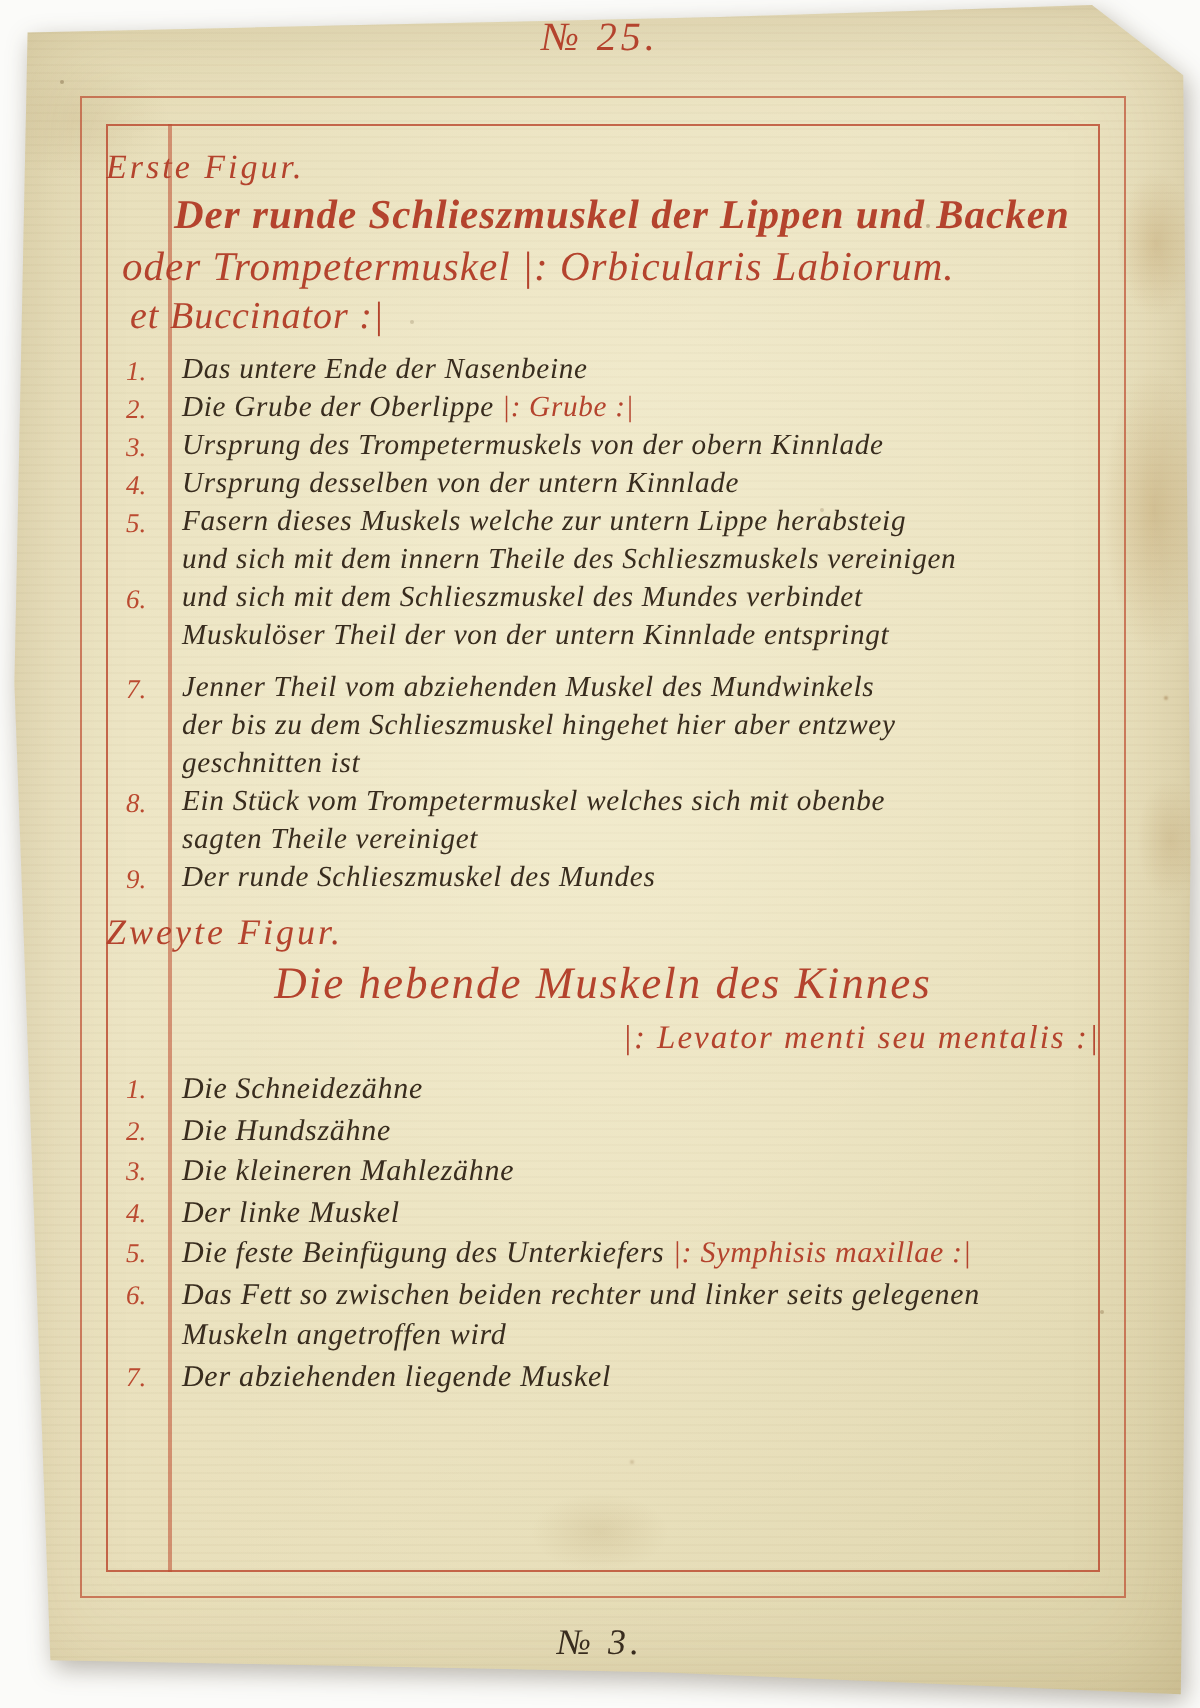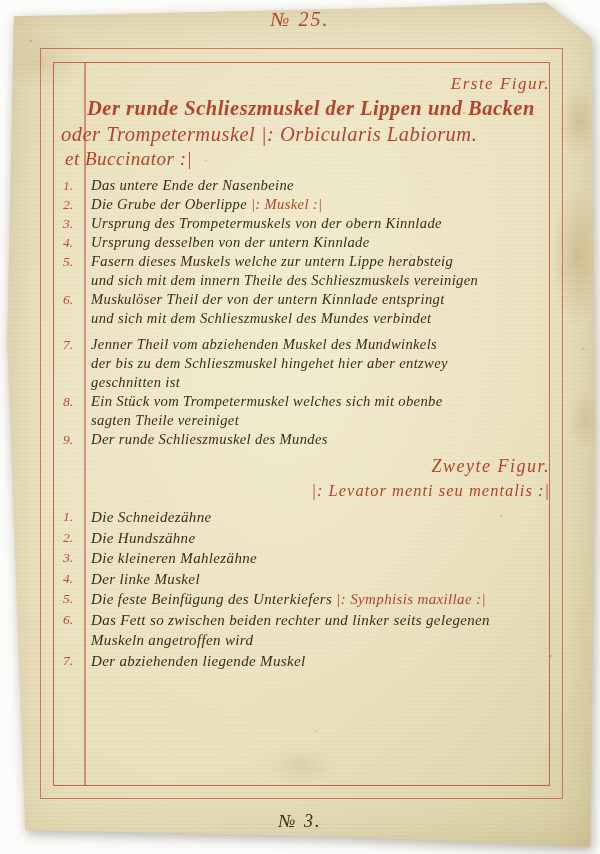--- a/index.html
+++ b/index.html
@@ -40,21 +40,21 @@
   
   .red{color:#b4432d;}
   .dark{color:#382c1e;}
   
   .pageno-top{position:absolute;top:8px;left:0;right:0;text-align:center;
     font-style:italic;font-size:20px;letter-spacing:2px;}
   .pageno-bottom{position:absolute;bottom:22px;left:0;right:0;text-align:center;
     font-style:italic;font-size:18px;letter-spacing:2px;}
   .content{position:absolute;left:53px;top:62px;right:50px;bottom:68px;
     font-style:italic;overflow:hidden;}
-  .fig-caption{text-align:right;font-size:17px;letter-spacing:1.5px;margin-top:12px;}
+  .fig-caption{text-align:left;font-size:17px;letter-spacing:1.5px;margin-top:12px;}
   .fig-caption.second{font-size:18px;margin-top:7px;}
   .title-l1{font-size:20.5px;letter-spacing:.5px;margin:3px 0 0 34px;white-space:nowrap;font-weight:bold;}
   .title-l2{font-size:20.5px;letter-spacing:.5px;margin:3px 0 0 8px;white-space:nowrap;}
   .title-l3{font-size:19px;letter-spacing:.5px;margin:2px 0 6px 12px;}
   .title2-main{text-align:center;font-size:22.5px;letter-spacing:1px;margin-top:2px;}
   .title2-sub{text-align:right;font-size:16.5px;letter-spacing:1px;margin:4px 0 6px 0;}
   .list{margin-top:2px;}
   .row{display:flex;align-items:flex-start;}
   .row .num{flex:none;width:30px;text-align:center;font-size:13.5px;color:#bb4a30;
     line-height:19px;font-style:italic;}
@@ -88,21 +88,21 @@
       <div class="list list1" id="list1">
           <div class="row">
             <span class="num">1.</span>
             <div class="txt">
               <div>Das untere Ende der Nasenbeine</div>
             </div>
           </div>
           <div class="row">
             <span class="num">2.</span>
             <div class="txt">
-              <div>Die Grube der Oberlippe<span class="latin"> |: Muskel :|</span></div>
+              <div>Die Grube der Oberlippe<span class="latin"> |: Grube :|</span></div>
             </div>
           </div>
           <div class="row">
             <span class="num">3.</span>
             <div class="txt">
               <div>Ursprung des Trompetermuskels von der obern Kinnlade</div>
             </div>
           </div>
           <div class="row">
             <span class="num">4.</span>
@@ -113,22 +113,22 @@
           <div class="row">
             <span class="num">5.</span>
             <div class="txt">
               <div>Fasern dieses Muskels welche zur untern Lippe herabsteig</div>
               <div>und sich mit dem innern Theile des Schlieszmuskels vereinigen</div>
             </div>
           </div>
           <div class="row">
             <span class="num">6.</span>
             <div class="txt">
+              <div>und sich mit dem Schlieszmuskel des Mundes verbindet</div>
               <div>Muskulöser Theil der von der untern Kinnlade entspringt</div>
-              <div>und sich mit dem Schlieszmuskel des Mundes verbindet</div>
             </div>
           </div>
           <div class="row gap-above">
             <span class="num">7.</span>
             <div class="txt">
               <div>Jenner Theil vom abziehenden Muskel des Mundwinkels</div>
               <div>der bis zu dem Schlieszmuskel hingehet hier aber entzwey</div>
               <div>geschnitten ist</div>
             </div>
           </div>
@@ -141,20 +141,21 @@
           </div>
           <div class="row">
             <span class="num">9.</span>
             <div class="txt">
               <div>Der runde Schlieszmuskel des Mundes</div>
             </div>
           </div>
         </div>
 
       <div class="fig-caption second red">Zweyte Figur.</div>
+      <div class="title2-main red">Die hebende Muskeln des Kinnes</div>
       <div class="title2-sub red">|: Levator menti seu mentalis :|</div>
 
       <div class="list list2" id="list2">
           <div class="row">
             <span class="num">1.</span>
             <div class="txt">
               <div>Die Schneidezähne</div>
             </div>
           </div>
           <div class="row">

